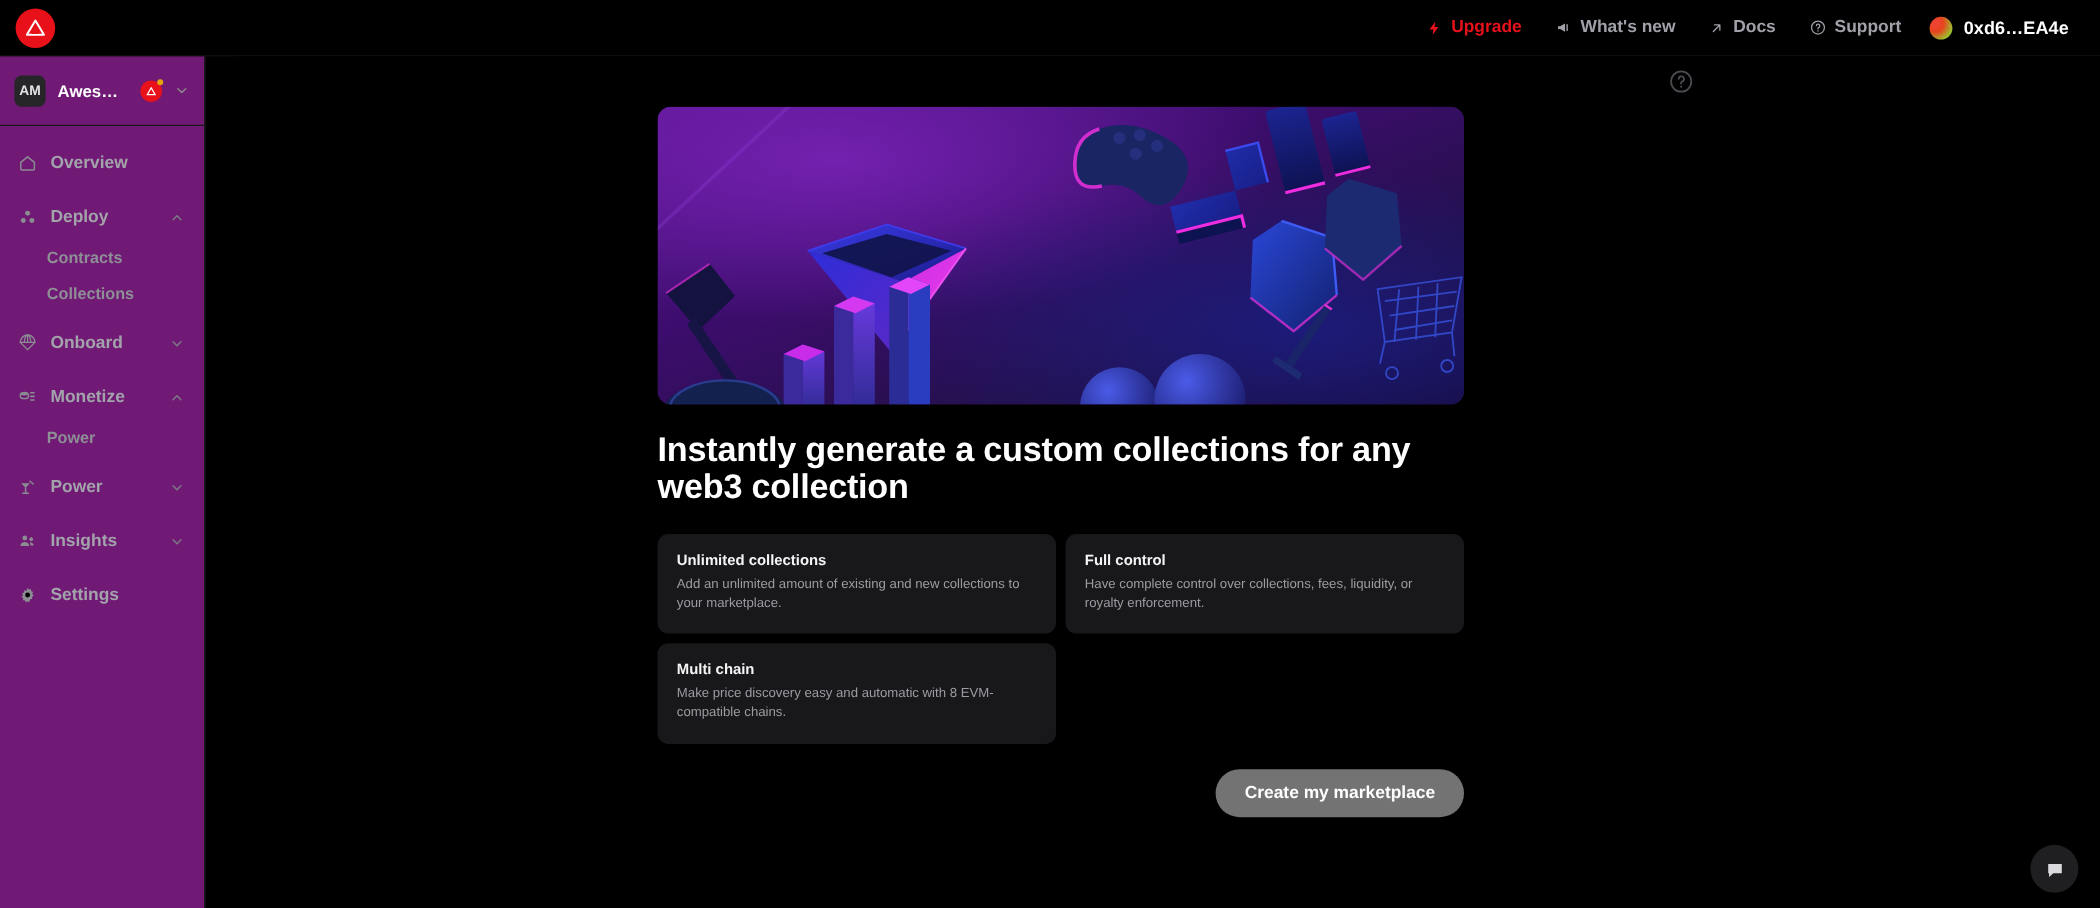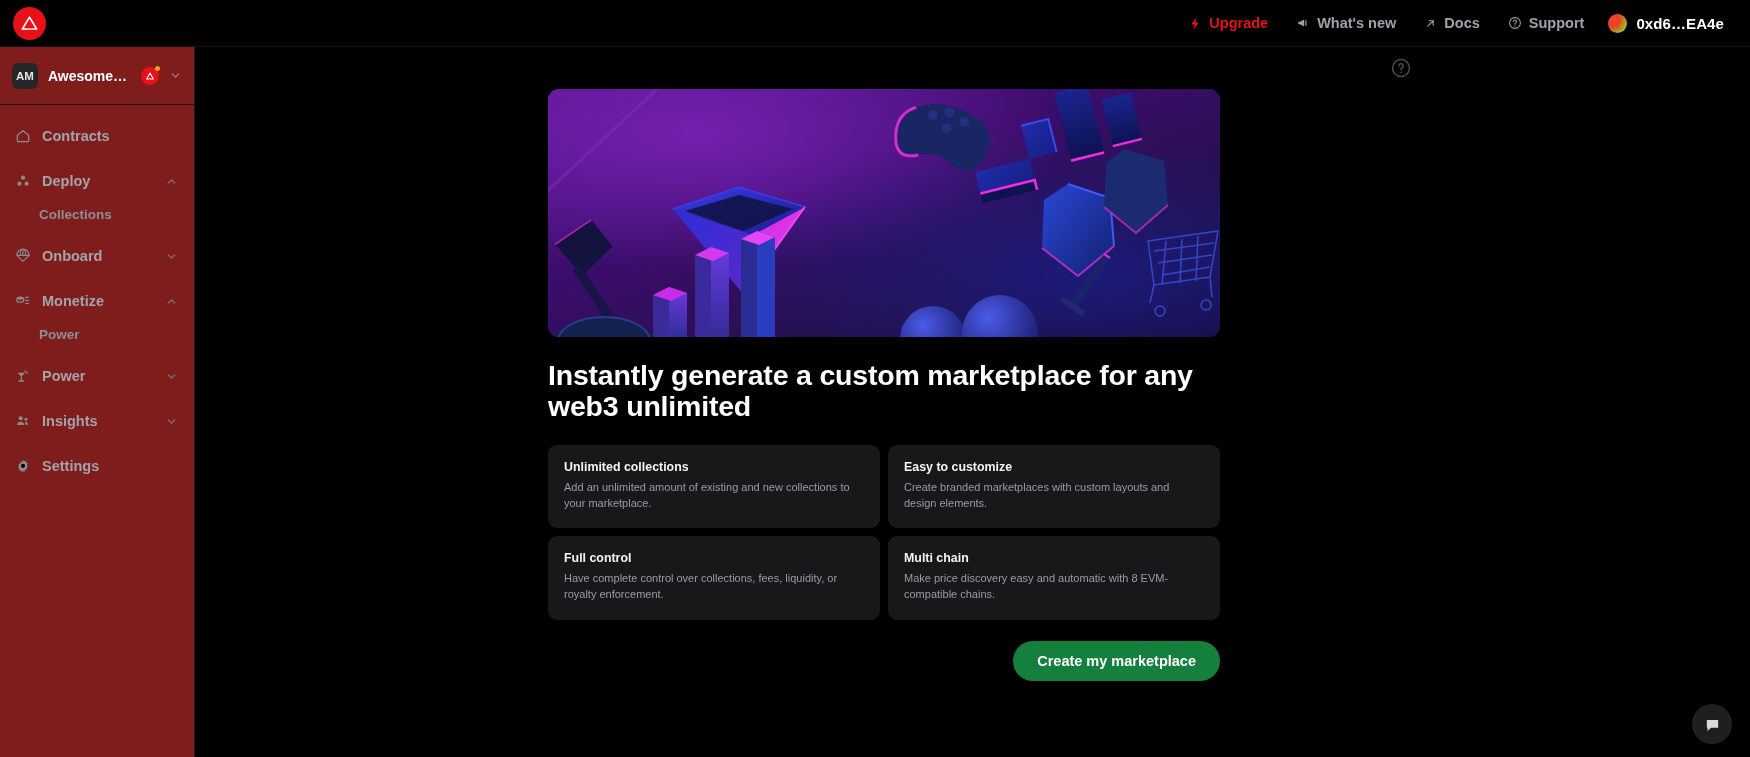--- a/index.html
+++ b/index.html
@@ -37,22 +37,22 @@
   }
   .wallet-avatar {
     width: 19px; height: 19px; border-radius: 50%;
     background: radial-gradient(circle at 25% 30%, #F04438 0%, #E8431F 35%, #9DBE2E 75%, #7EB52B 100%);
     flex: none;
   }
   .wallet-addr { font-size: 15px; font-weight: 700; color: #fff; letter-spacing: .1px; }
 
   
   .sidebar {
-    position: absolute; top: 47px; left: 0; width: 195px; bottom: 0;
-    background: #7f1d1d; border-right: 1px solid #1b1b1b;
+    position: absolute; top: 47px; left: 0; width: 171px; bottom: 0;
+    background: #701a75; border-right: 1px solid #1b1b1b;
   }
   .team-row {
     display: flex; align-items: center; height: 58px; padding: 0 12px;
     border-bottom: 1px solid #18181b; cursor: pointer; gap: 10px;
   }
   .team-badge {
     width: 26px; height: 26px; border-radius: 6px; background: #262629;
     color: #e4e4e7; font-size: 11.5px; font-weight: 700;
     display: flex; align-items: center; justify-content: center; flex: none;
   }
@@ -108,21 +108,21 @@
   .cards { margin-top: 23px; display: grid; grid-template-columns: 332px 332px; gap: 8px; }
   .card {
     background: #18181a; border-radius: 9px; padding: 15px 16px 17px 16px;
     min-height: 75px;
   }
   .card-title { font-size: 12.4px; font-weight: 700; color: #f4f4f5; margin-bottom: 6px; }
   .card-desc { font-size: 11px; line-height: 1.42; color: #9b9ba3; }
 
   .cta-row { margin-top: 21px; display: flex; justify-content: flex-end; }
   .cta {
-    background: #15803d; color: #fff; border: none; border-radius: 999px;
+    background: #737373; color: #fff; border: none; border-radius: 999px;
     padding: 12px 24px; font-size: 14.5px; font-weight: 700; cursor: pointer;
     font-family: "Liberation Sans", sans-serif;
   }
 
   .chat-bubble {
     position: absolute; right: 18px; bottom: 13px;
     width: 40px; height: 40px; border-radius: 50%; background: #1f1f21;
     display: flex; align-items: center; justify-content: center; cursor: pointer;
   }
 </style>
@@ -200,38 +200,41 @@
     </div>
 
     <div class="nav">
 
       <div class="nav-row">
         <span class="nav-icon">
           <svg width="16" height="16" viewBox="0 0 24 24">
               <path d="M3.5 11 12 4l8.5 7v8a1.5 1.5 0 0 1-1.5 1.5H5A1.5 1.5 0 0 1 3.5 19z" fill="none" stroke="currentColor" stroke-width="1.9" stroke-linejoin="round"></path>
             </svg>
         </span>
-        <span class="nav-label">Contracts</span>
+        <span class="nav-label">Overview</span>
       </div>
       <div class="nav-gap"></div>
 
       <div class="nav-row">
         <span class="nav-icon">
           <svg width="16" height="16" viewBox="0 0 24 24">
               <circle cx="12" cy="7" r="3.1" fill="currentColor"></circle>
               <circle cx="6.6" cy="16" r="3.1" fill="currentColor"></circle>
               <circle cx="17.4" cy="16" r="3.1" fill="currentColor"></circle>
             </svg>
         </span>
         <span class="nav-label">Deploy</span>
         <span class="nav-caret">
           <svg width="13" height="13" viewBox="0 0 24 24">
               <path d="M6 15l6-6 6 6" fill="none" stroke="currentColor" stroke-width="2.2" stroke-linecap="round" stroke-linejoin="round"></path>
             </svg>
         </span>
+      </div>
+      <div class="nav-sub">
+        <span class="nav-sub-label">Contracts</span>
       </div>
       <div class="nav-sub">
         <span class="nav-sub-label">Collections</span>
       </div>
       <div class="nav-gap"></div>
 
       <div class="nav-row">
         <span class="nav-icon">
           <svg width="16" height="16" viewBox="0 0 24 24">
               <path d="M2.8 11a9.2 9.2 0 0 1 18.4 0z" fill="none" stroke="currentColor" stroke-width="1.8" stroke-linejoin="round"></path>
@@ -465,30 +468,26 @@
           </g>
 
           <circle cx="385" cy="250" r="33" fill="url(#sphG)"></circle>
           <circle cx="452" cy="244" r="38" fill="url(#sphG)"></circle>
           <path d="M355 252 a33 33 0 0 0 30 31" stroke="#D42FD8" stroke-width="2.2" fill="none" opacity=".8"></path>
 
           <path d="M-20 120 L120 -10" stroke="#8A3BD0" stroke-width="3" opacity=".35"></path>
         </svg>
       </div>
 
-      <h1 class="headline">Instantly generate a custom marketplace for any web3 unlimited</h1>
+      <h1 class="headline">Instantly generate a custom collections for any web3 collection</h1>
 
       <div class="cards">
         <div class="card">
           <div class="card-title">Unlimited collections</div>
           <div class="card-desc">Add an unlimited amount of existing and new collections to your marketplace.</div>
-        </div>
-        <div class="card">
-          <div class="card-title">Easy to customize</div>
-          <div class="card-desc">Create branded marketplaces with custom layouts and design elements.</div>
         </div>
         <div class="card">
           <div class="card-title">Full control</div>
           <div class="card-desc">Have complete control over collections, fees, liquidity, or royalty enforcement.</div>
         </div>
         <div class="card">
           <div class="card-title">Multi chain</div>
           <div class="card-desc">Make price discovery easy and automatic with 8 EVM-compatible chains.</div>
         </div>
       </div>

